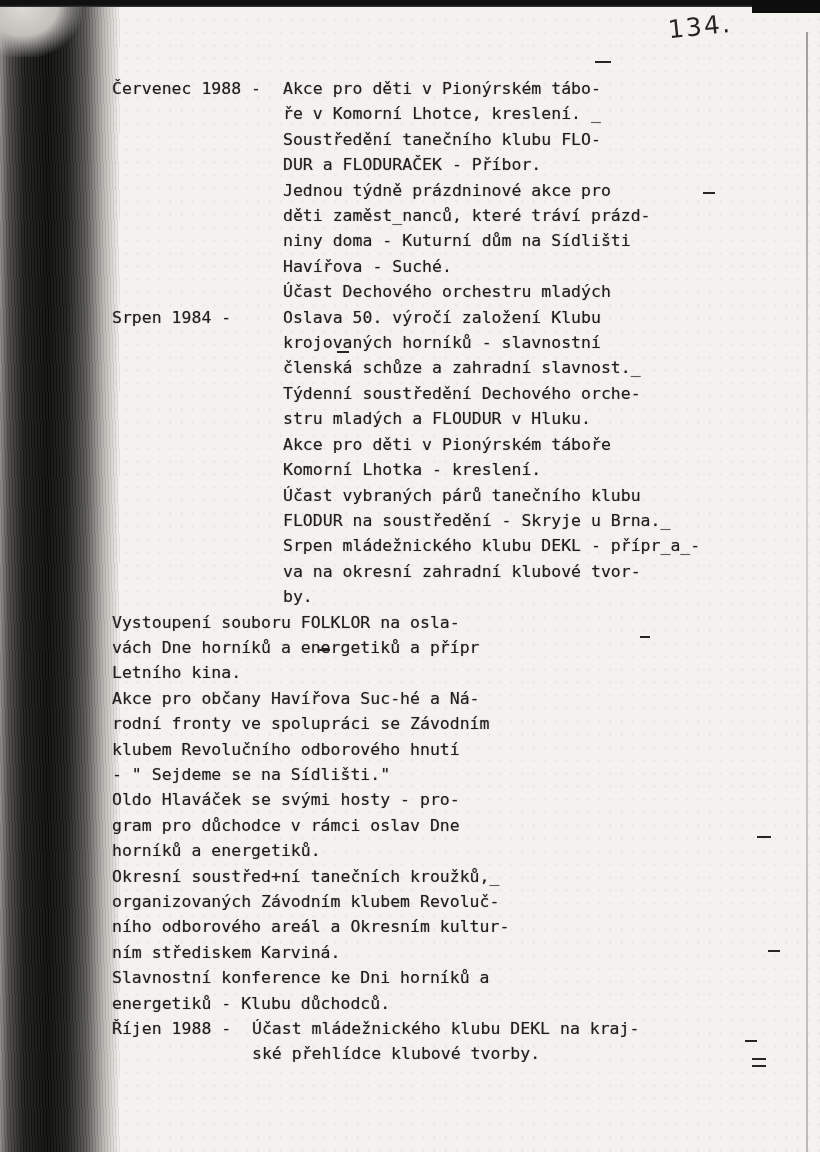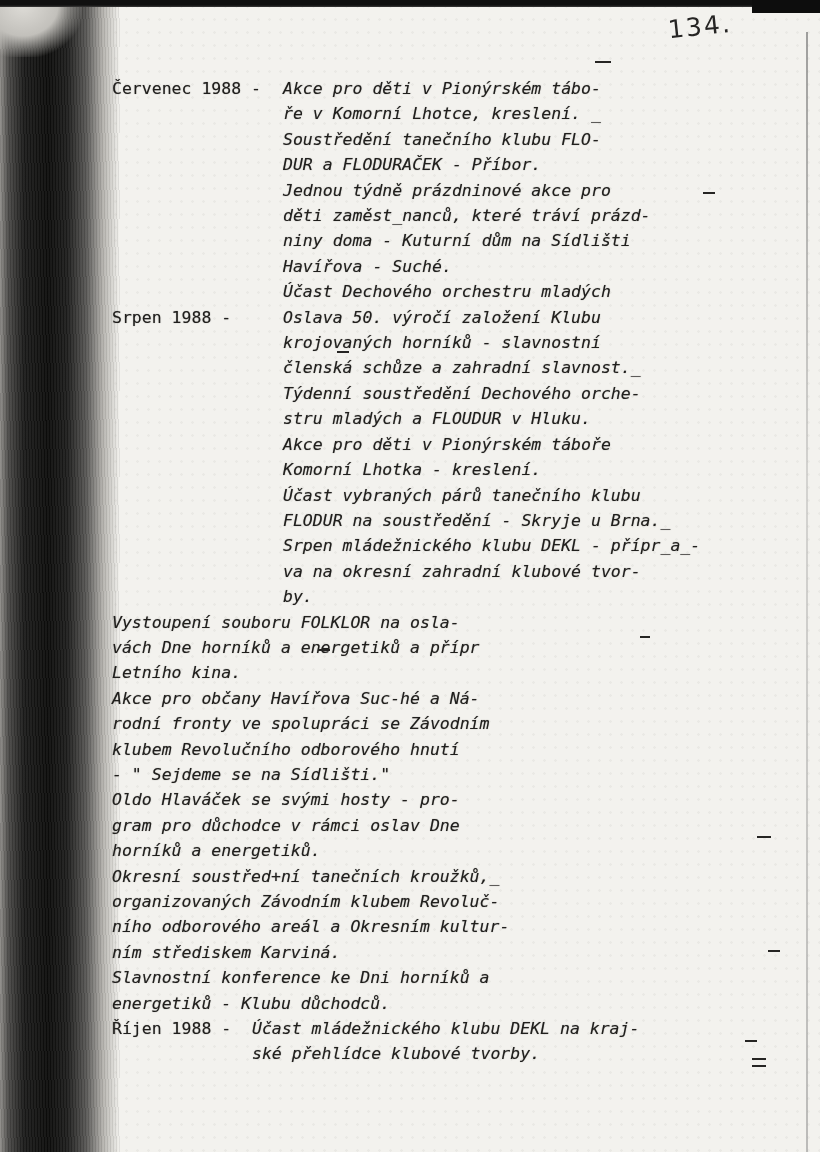--- a/index.html
+++ b/index.html
@@ -50,21 +50,21 @@
   
   .content{
     position:absolute;left:112px;top:76px;width:600px;z-index:6;
     font-size:16.5px;line-height:25.4px;color:#201f1d;
     text-shadow:0 0 1px rgba(45,43,40,0.55);
     letter-spacing:0px;
   }
   .entry{display:flex;align-items:flex-start;}
   .entry-label{width:171px;flex:0 0 171px;white-space:pre;}
   .entry:last-child .entry-label{width:140px;flex:0 0 140px;}
-  .entry-lines{flex:1;font-style:italic;}
+  .entry-lines{flex:1;}
   .line{white-space:pre;}
   
   .art{position:absolute;background:#262523;height:2px;z-index:6;}
   .a1{left:595px;top:61px;width:16px;}
   .a2{left:703px;top:192px;width:12px;}
   .a3{left:337px;top:351px;width:12px;}
   .a4{left:318px;top:649px;width:12px;}
   .a5{left:757px;top:836px;width:14px;}
   .a6{left:768px;top:950px;width:12px;}
   .a7{left:745px;top:1040px;width:12px;}
@@ -93,21 +93,21 @@
           <div class="line">Soustředění tanečního klubu FLO-</div>
           <div class="line">DUR a FLODURAČEK - Příbor.</div>
           <div class="line">Jednou týdně prázdninové akce pro</div>
           <div class="line">děti zaměst̲nanců, které tráví prázd-</div>
           <div class="line">niny doma - Kuturní dům na Sídlišti</div>
           <div class="line">Havířova - Suché.</div>
           <div class="line">Účast Dechového orchestru mladých</div>
         </div>
       </div>
       <div class="entry">
-        <div class="entry-label">Srpen 1988 -</div>
+        <div class="entry-label">Srpen 1984 -</div>
         <div class="entry-lines">
           <div class="line">Oslava 50. výročí založení Klubu</div>
           <div class="line">krojovaných horníků - slavnostní</div>
           <div class="line">členská schůze a zahradní slavnost._</div>
           <div class="line">Týdenní soustředění Dechového orche-</div>
           <div class="line">stru mladých a FLOUDUR v Hluku.</div>
           <div class="line">Akce pro děti v Pionýrském táboře</div>
           <div class="line">Komorní Lhotka - kreslení.</div>
           <div class="line">Účast vybraných párů tanečního klubu</div>
           <div class="line">FLODUR na soustředění - Skryje u Brna._</div>

